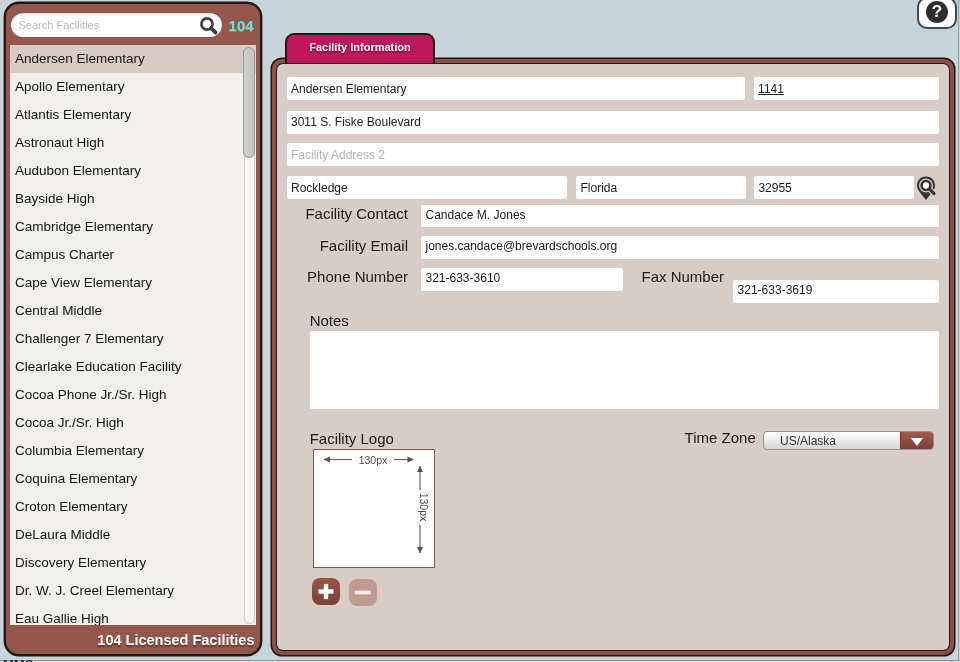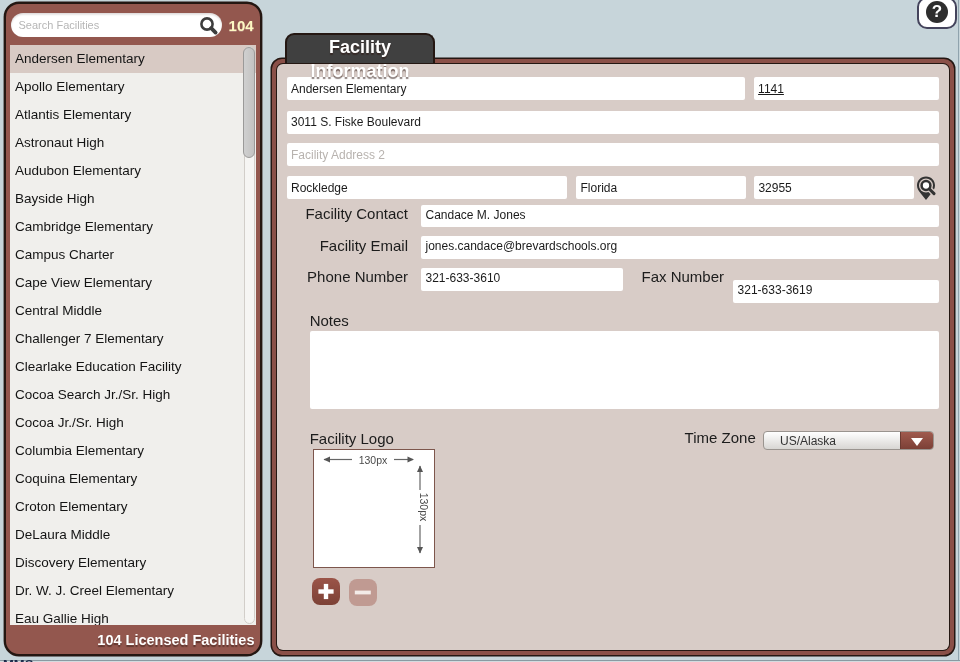--- a/index.html
+++ b/index.html
@@ -12,34 +12,34 @@
   #edge-bottom { left:0; top:660px; width:960px; height:1px; background:#8a9aa2; }
   #edge-bottom2 { left:0; top:661px; width:960px; height:1px; background:#d4dbdf; }
   #ver-frag { left:3px; top:656.5px; width:60px; height:5.5px; overflow:hidden; font-weight:bold; font-size:13px; color:#1b2a4a; }
 
   
   #sidebar { left:6px; top:4px; width:254px; height:650px; border-radius:13px;
              background:#93574e; box-shadow:0 0 0 2.4px #241712; }
   #search { left:5px; top:9px; width:211px; height:24px; border-radius:12px; background:#fff; box-shadow:inset 0 1.5px 2px rgba(60,40,35,.18); }
   #search span { position:absolute; left:7.5px; top:5.5px; font-size:11px; color:#b6b6b6; }
   #mag { left:184.5px; top:5.5px; }
-  #cnt104 { right:6.4px; top:12.5px; width:40px; text-align:right; font-weight:bold; font-size:15px; color:#fef9c3; text-shadow:0 1px 0 rgba(255,255,255,.22); }
+  #cnt104 { right:6.4px; top:12.5px; width:40px; text-align:right; font-weight:bold; font-size:15px; color:#5eead4; text-shadow:0 1px 0 rgba(255,255,255,.22); }
   #list { left:4px; top:41px; width:246px; height:580px; background:#f0efec; overflow:hidden; }
   #list .item { height:28px; line-height:27px; padding-left:5px; font-size:13.5px; color:#141414; white-space:nowrap; }
   #list .sel { background:#d8cac4; }
   #track { left:233.5px; top:1px; width:11px; height:578px; background:#f6f5f3; border-radius:6px;
            border:1px solid #d2cec9; position:absolute; }
   #thumb { position:absolute; left:233px; top:1.8px; width:12px; height:111px; border-radius:6.5px;
            background:linear-gradient(90deg,#d0d0d0,#c3c2c1); border:1px solid #9b9a99; }
   #foot { left:0; bottom:6px; width:248.5px; text-align:right; font-weight:bold; font-size:14.5px; color:#fff; text-shadow:0 1.5px 1px rgba(46,24,18,.5); }
 
   
-  #tab { left:285px; top:33px; width:150px; height:30px; background:#404040;
+  #tab { left:285px; top:33px; width:150px; height:30px; background:#be185d;
          border:2px solid #241712; border-bottom:none; border-radius:9px 9px 0 0; z-index:3;
-         color:#fff; font-weight:bold; font-size:18px; text-align:center; line-height:24px; text-shadow:0 1.5px 1px rgba(46,24,18,.55); }
+         color:#fff; font-weight:bold; font-size:11px; text-align:center; line-height:24px; text-shadow:0 1.5px 1px rgba(46,24,18,.55); }
   #panel { left:272px; top:59px; width:682px; height:596px; border-radius:10px;
            background:#8a5048; box-shadow:0 0 0 1.5px #241712; z-index:2; }
   #panelbody { left:5px; top:5px; width:672px; height:586px; border-radius:6px;
                background:#d8ccc7; box-shadow:0 0 0 1px #241712; }
 
   .inp { position:absolute; background:#fff; border-radius:2px; font-size:12px; color:#1b1b1b;
          padding-left:4.5px; display:flex; align-items:center; }
   .ph { color:#b8b3af; }
   .thin { height:22.5px; align-items:flex-start !important; padding-top:3.2px; font-size:12px; }
   .lbl { position:absolute; font-size:15px; color:#1c1c1c; text-align:right; }
@@ -90,21 +90,21 @@
     <div class="item">Atlantis Elementary</div>
     <div class="item">Astronaut High</div>
     <div class="item">Audubon Elementary</div>
     <div class="item">Bayside High</div>
     <div class="item">Cambridge Elementary</div>
     <div class="item">Campus Charter</div>
     <div class="item">Cape View Elementary</div>
     <div class="item">Central Middle</div>
     <div class="item">Challenger 7 Elementary</div>
     <div class="item">Clearlake Education Facility</div>
-    <div class="item">Cocoa Search Jr./Sr. High</div>
+    <div class="item">Cocoa Phone Jr./Sr. High</div>
     <div class="item">Cocoa Jr./Sr. High</div>
     <div class="item">Columbia Elementary</div>
     <div class="item">Coquina Elementary</div>
     <div class="item">Croton Elementary</div>
     <div class="item">DeLaura Middle</div>
     <div class="item">Discovery Elementary</div>
     <div class="item">Dr. W. J. Creel Elementary</div>
     <div class="item">Eau Gallie High</div>
     <div id="track"></div>
       <div id="thumb"></div>

